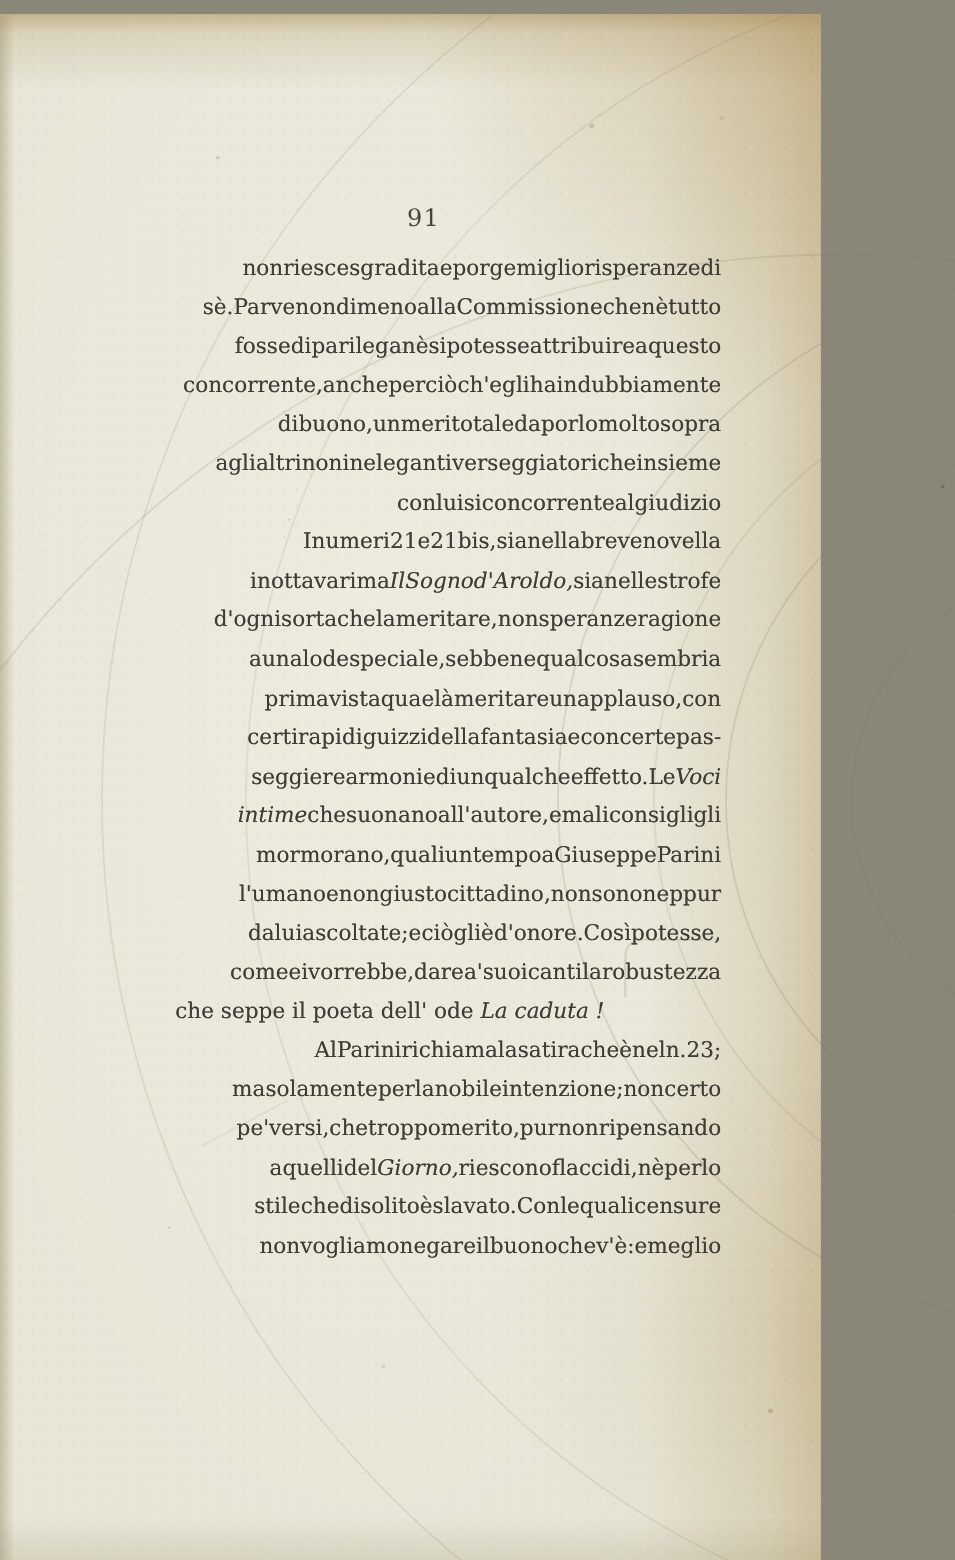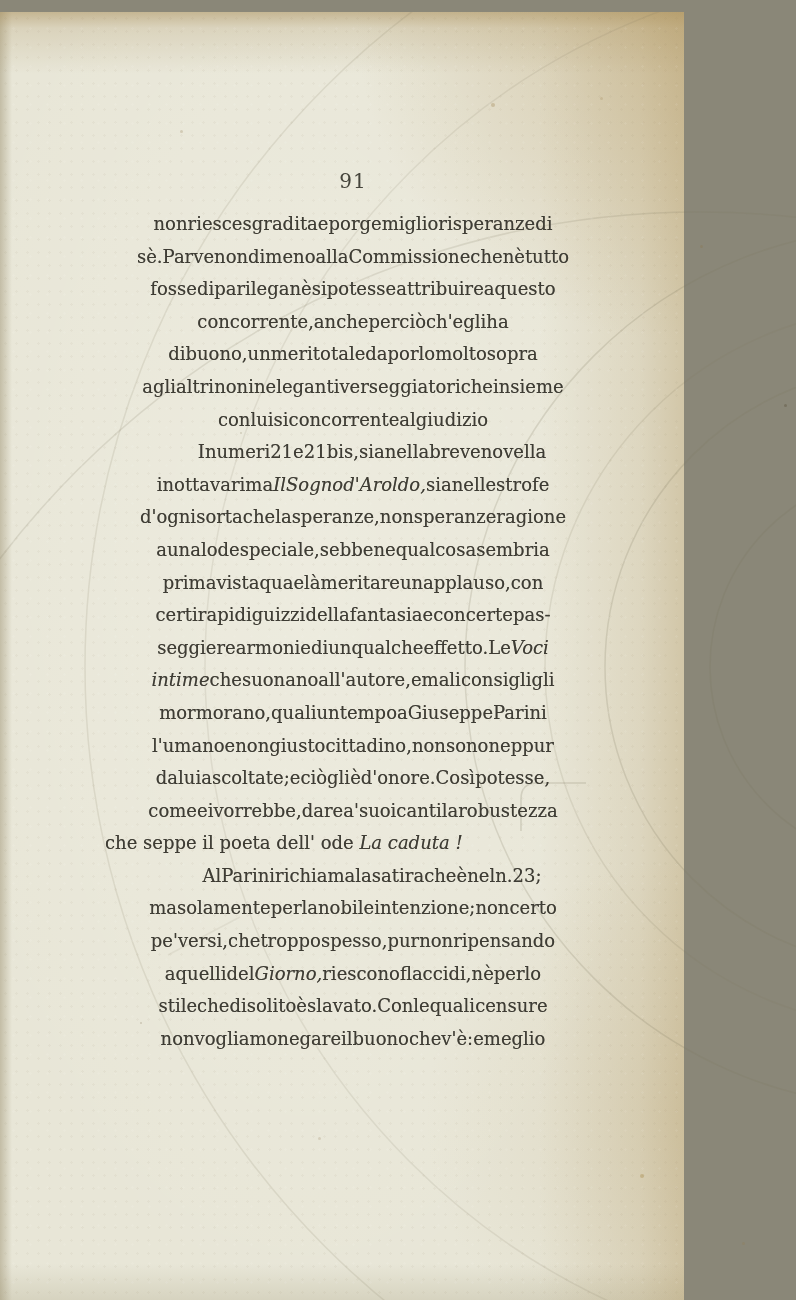--- a/index.html
+++ b/index.html
@@ -31,23 +31,23 @@
   .watermark{position:absolute;left:0;top:0;pointer-events:none;}
   .page-number{
     position:absolute;top:157px;left:105px;width:496px;
     text-align:center;font-size:20px;letter-spacing:1px;color:#45443b;
   }
   .text-block{
     position:absolute;top:196px;left:105px;width:496px;
     font-size:18px;color:#3e3c34;
     text-shadow:0 0 0.5px rgba(62,60,52,0.55);
   }
-  .line{display:flex;justify-content:center;height:32.6px;}
+  .line{display:flex;justify-content:flex-end;height:32.6px;}
   .line .w{line-height:32.6px;white-space:pre;}
-  .line.plain{display:block;line-height:32.6px;white-space:pre;}
+  .line.plain{display:block;line-height:32.6px;white-space:pre;margin-left:41px;}
   .line.indent{padding-left:38px;}
   .it{font-style:italic;}
   .speck{position:absolute;border-radius:50%;pointer-events:none;}
 </style>
 </head>
 <body>
 
 <div class="page">
 
   <svg class="watermark" width="796" height="1300" viewBox="0 0 796 1300" fill="none">
@@ -112,20 +112,21 @@
         <span class="w">a</span>
         <span class="w">questo</span>
       </div>
       <div class="line">
         <span class="w">concorrente,</span>
         <span class="w">anche</span>
         <span class="w">per</span>
         <span class="w">ciò</span>
         <span class="w">ch'egli</span>
         <span class="w">ha</span>
+        <span class="w">indubbiamente</span>
       </div>
       <div class="line">
         <span class="w">di</span>
         <span class="w">buono,</span>
         <span class="w">un</span>
         <span class="w">merito</span>
         <span class="w">tale</span>
         <span class="w">da</span>
         <span class="w">porlo</span>
         <span class="w">molto</span>
@@ -171,21 +172,21 @@
         <span class="w">sia</span>
         <span class="w">nelle</span>
         <span class="w">strofe</span>
       </div>
       <div class="line">
         <span class="w">d'</span>
         <span class="w">ogni</span>
         <span class="w">sorta</span>
         <span class="w">che</span>
         <span class="w">la</span>
-        <span class="w">speranze,</span>
+        <span class="w">meritare,</span>
         <span class="w">non</span>
         <span class="w">speranze</span>
         <span class="w">ragione</span>
       </div>
       <div class="line">
         <span class="w">a</span>
         <span class="w">una</span>
         <span class="w">lode</span>
         <span class="w">speciale,</span>
         <span class="w">sebbene</span>
@@ -303,21 +304,21 @@
         <span class="w">nobile</span>
         <span class="w">intenzione;</span>
         <span class="w">non</span>
         <span class="w">certo</span>
       </div>
       <div class="line">
         <span class="w">pe'</span>
         <span class="w">versi,</span>
         <span class="w">che</span>
         <span class="w">troppo</span>
-        <span class="w">spesso,</span>
+        <span class="w">merito,</span>
         <span class="w">pur</span>
         <span class="w">non</span>
         <span class="w">ripensando</span>
       </div>
       <div class="line">
         <span class="w">a</span>
         <span class="w">quelli</span>
         <span class="w">del</span>
         <span class="w it">Giorno,</span>
         <span class="w">riescono</span>

